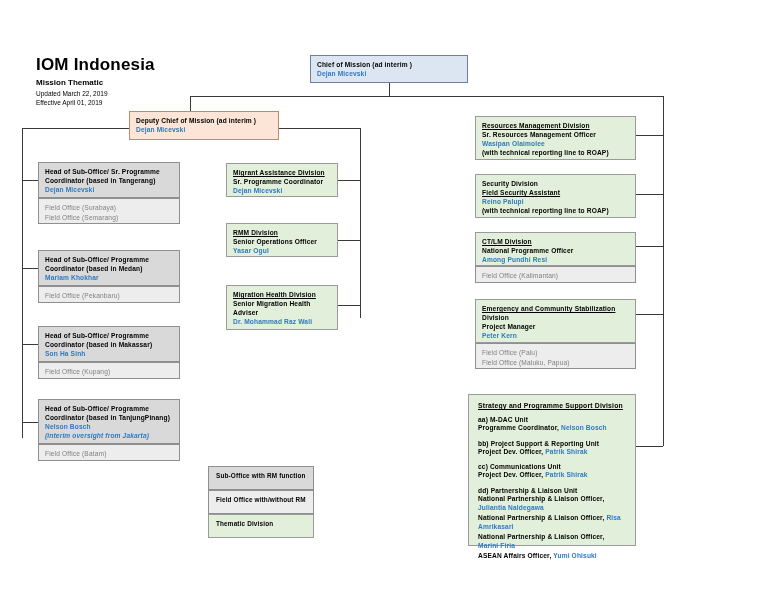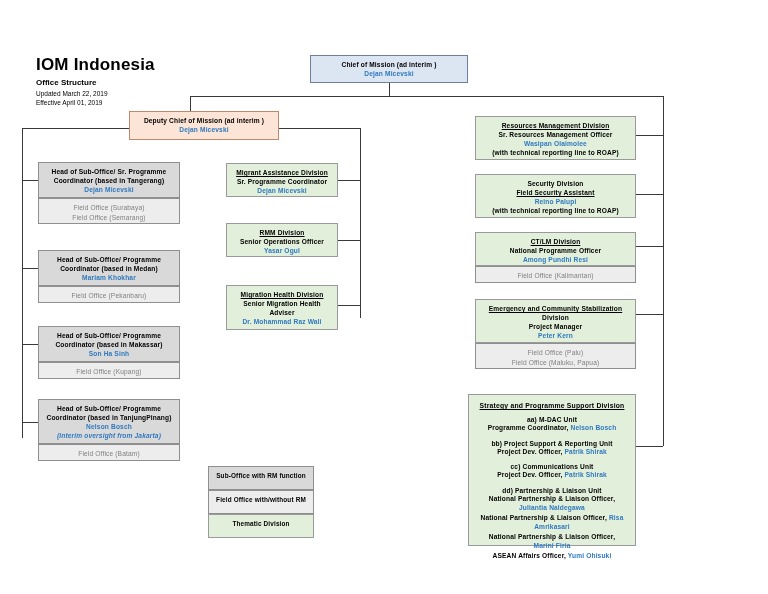--- a/index.html
+++ b/index.html
@@ -3,21 +3,21 @@
 <meta charset="utf-8">
 <style>
   html,body{margin:0;padding:0;}
   body{
     width:768px;height:594px;
     background:#ffffff;
     font-family:"Liberation Sans", sans-serif;
     color:#000;
     overflow:hidden;
   }
-  #stage{position:relative;width:768px;height:594px;text-align:center;}
+  #stage{position:relative;width:768px;height:594px;}
 
   
   .title{position:absolute;left:36px;top:55px;font-size:17px;font-weight:bold;letter-spacing:.2px;}
   .subtitle{position:absolute;left:36px;top:78px;font-size:8px;font-weight:bold;}
   .meta1{position:absolute;left:36px;top:90px;font-size:6.5px;}
   .meta2{position:absolute;left:36px;top:99px;font-size:6.5px;}
 
   
   .box{position:absolute;box-sizing:border-box;border:1px solid #9a9a9a;}
   .b-blue{background:#dce6f2;border-color:#6d7f9c;}
@@ -47,21 +47,21 @@
   .ln-h,.ln-v{position:absolute;background:#3a3a3a;}
   .ln-h{height:1px;}
   .ln-v{width:1px;}
 </style>
 </head>
 <body>
 
 <div id="stage">
 
   <div class="title">IOM Indonesia</div>
-  <div class="subtitle">Office Structure</div>
+  <div class="subtitle">Mission Thematic</div>
   <div class="meta1">Updated March 22, 2019</div>
   <div class="meta2">Effective April 01, 2019</div>
 
   <div class="ln-v" style="left:389px;top:83px;height:13px;"></div>
   <div class="ln-h" style="left:190px;top:96px;width:473px;"></div>
 
   <div class="ln-v" style="left:190px;top:96px;height:32px;"></div>
 
   <div class="ln-v" style="left:663px;top:96px;height:350px;"></div>
 

